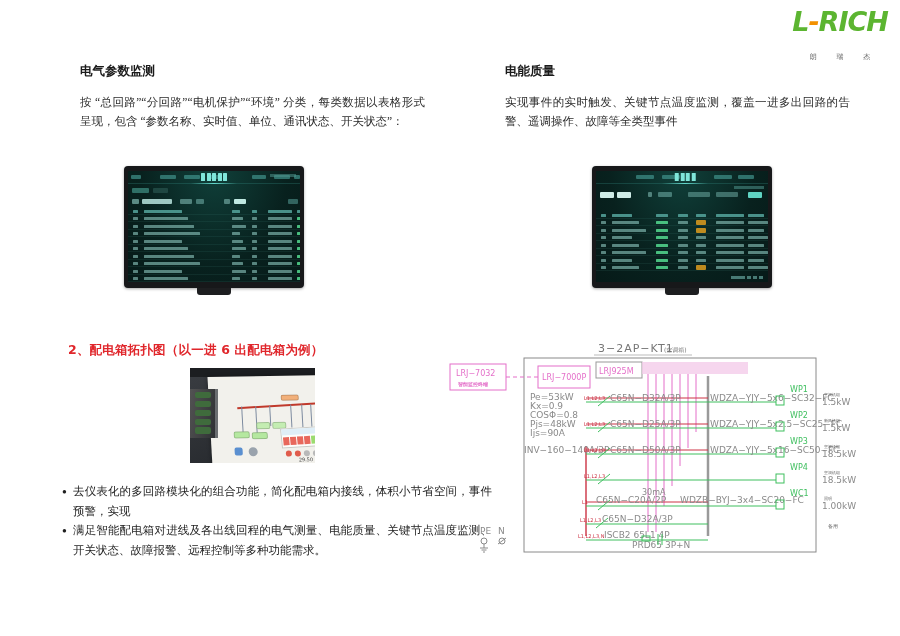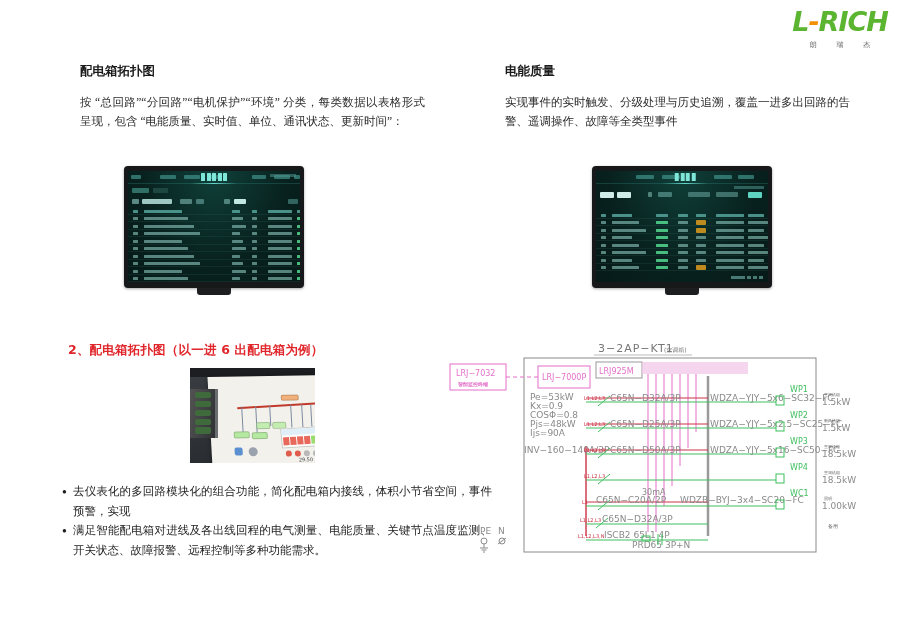--- a/index.html
+++ b/index.html
@@ -26,21 +26,21 @@
     font-weight: bold;
     font-style: italic;
     font-size: 27px;
     letter-spacing: -1px;
     line-height: 28px;
     color: #5cb531;
     white-space: nowrap;
   }
   #logo-text .dash { color: #f29100; }
   #logo-sub {
-    margin-top: 5px;
+    margin-top: 17px;
     font-size: 7px;
     color: #6b6b6b;
     letter-spacing: 9px;
     line-height: 9px;
     text-indent: 9px;
     white-space: nowrap;
   }
 
   
   .col { position: absolute; top: 62px; width: 345px; }
@@ -263,27 +263,27 @@
 <body>
 
 <div id="page">
 
   <div id="logo-wrap">
     <div id="logo-text"><span>L</span><span class="dash">-</span><span>RICH</span></div>
     <div id="logo-sub">朗 瑞 杰</div>
   </div>
 
   <div class="col" id="col-left">
-    <div class="sec-title">配电箱拓扑图</div>
-    <div class="sec-body">按 “总回路”“分回路”“电机保护”“环境” 分类，每类数据以表格形式呈现，包含 “电能质量、实时值、单位、通讯状态、更新时间”：</div>
+    <div class="sec-title">电气参数监测</div>
+    <div class="sec-body">按 “总回路”“分回路”“电机保护”“环境” 分类，每类数据以表格形式呈现，包含 “参数名称、实时值、单位、通讯状态、开关状态”：</div>
   </div>
 
   <div class="col" id="col-right">
     <div class="sec-title">电能质量</div>
-    <div class="sec-body">实现事件的实时触发、分级处理与历史追溯，覆盖一进多出回路的告警、遥调操作、故障等全类型事件</div>
+    <div class="sec-body">实现事件的实时触发、关键节点温度监测，覆盖一进多出回路的告警、遥调操作、故障等全类型事件</div>
   </div>
 
   <div class="monitor" id="monitor-left">
     <div class="screen">
       <div class="scr-nav">
         <span class="nav-item" style="left:3px;width:10px;"></span>
         <span class="nav-item" style="left:32px;width:16px;"></span>
         <span class="nav-item" style="left:56px;width:16px;"></span>
         <span class="nav-item" style="left:80px;width:14px;"></span>
         <div class="scr-title">

